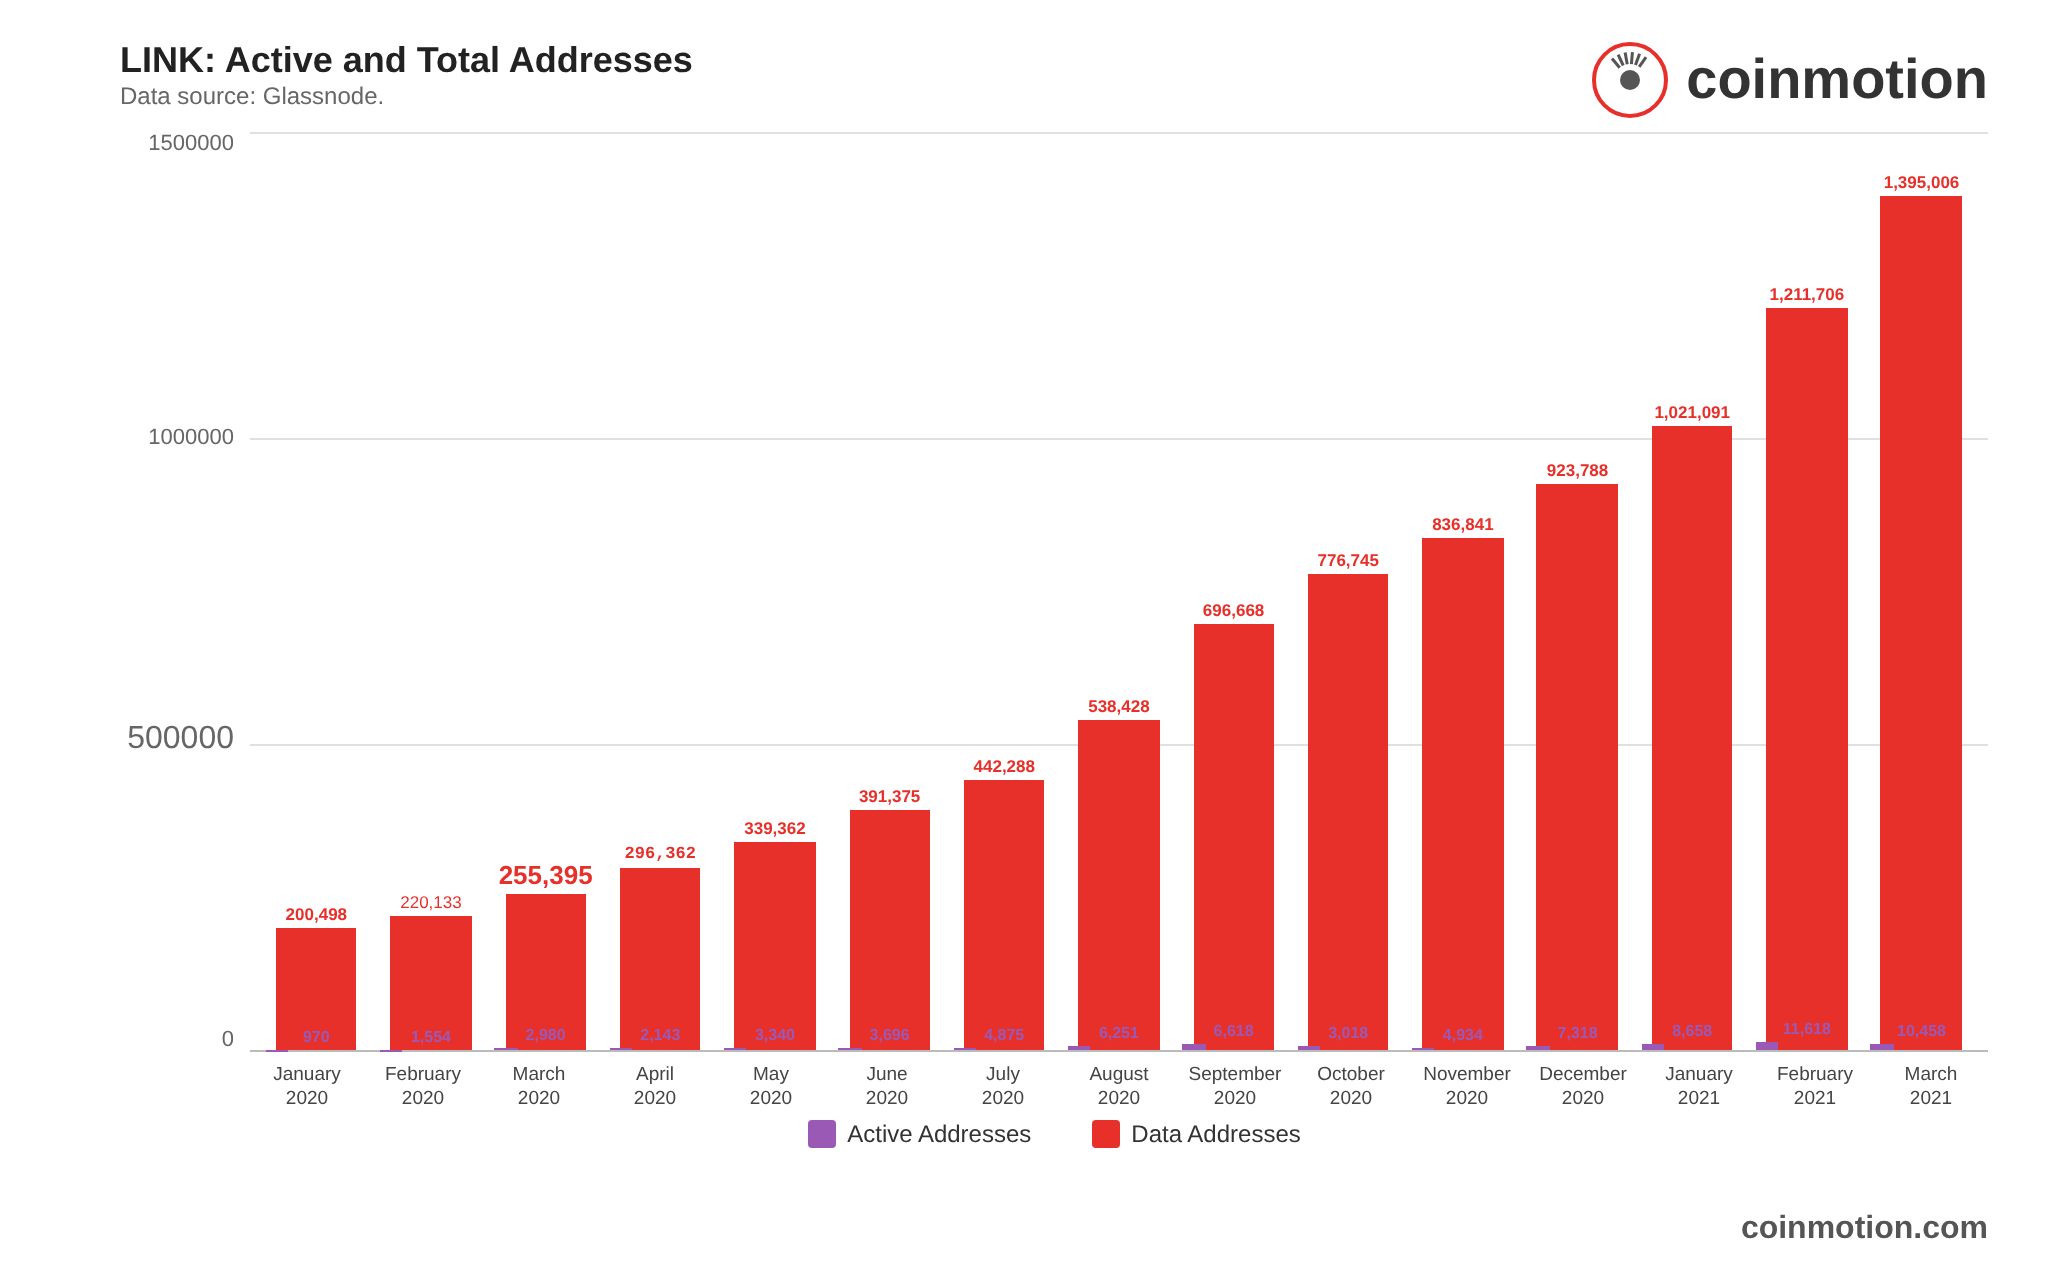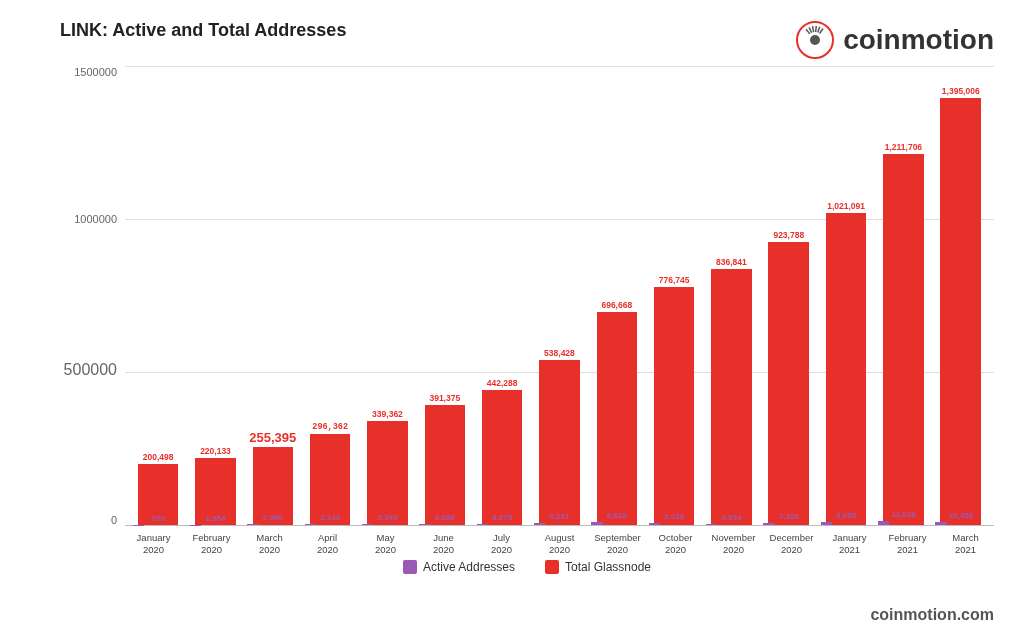--- a/index.html
+++ b/index.html
@@ -75,20 +75,21 @@
       font-weight: bold;
     }
   </style>
 </head>
 <body>
 
 <div class="chart-container">
   <div class="header">
     <div class="title-block">
       <div class="chart-title">LINK: Active and Total Addresses</div>
+      <div class="chart-subtitle">Data source: Glassnode.</div>
     </div>
     <div class="logo-block">
       <svg class="logo-icon" viewBox="0 0 40 40">
         <circle cx="20" cy="20" r="18" fill="none" stroke="#e8302a" stroke-width="2"></circle>
         <g transform="translate(20,20)">
 
           <line x1="0" y1="-14" x2="0" y2="-8" stroke="#555" stroke-width="1.5" transform="rotate(-40)"></line>
           <line x1="0" y1="-14" x2="0" y2="-8" stroke="#555" stroke-width="1.5" transform="rotate(-25)"></line>
           <line x1="0" y1="-14" x2="0" y2="-8" stroke="#555" stroke-width="1.5" transform="rotate(-10)"></line>
           <line x1="0" y1="-14" x2="0" y2="-8" stroke="#555" stroke-width="1.5" transform="rotate(5)"></line>
@@ -119,21 +120,21 @@
       <div id="bars-container" style="position:absolute;left:5px;right:5px;top:0;bottom:0;display:flex;align-items:flex-end;gap:1px;">
       <div style="flex: 1 1 0%; position: relative; height: 100%; display: flex; align-items: flex-end; justify-content: center;">
             <div style="position: absolute; bottom: 0px; width: 72%; background: rgb(232, 48, 42); height: 13.3665%;"></div>
             <div style="position: absolute; bottom: 0px; left: 5%; width: 20%; background: rgb(155, 89, 182); height: 0.0646667%; z-index: 2;"></div>
             <div style="position: absolute; bottom: calc(13.3665% + 2px); width: 100%; text-align: center; font-size: 8.5px; color: rgb(232, 48, 42); font-weight: bold; white-space: nowrap;">200,498</div>
             <div style="position: absolute; bottom: calc(0.0646667% + 2px); width: 100%; text-align: center; font-size: 8px; color: rgb(155, 89, 182); font-weight: bold; white-space: nowrap;">970</div>
           </div>
           <div style="flex: 1 1 0%; position: relative; height: 100%; display: flex; align-items: flex-end; justify-content: center;">
             <div style="position: absolute; bottom: 0px; width: 72%; background: rgb(232, 48, 42); height: 14.6755%;"></div>
             <div style="position: absolute; bottom: 0px; left: 5%; width: 20%; background: rgb(155, 89, 182); height: 0.1036%; z-index: 2;"></div>
-            <div style="position: absolute; bottom: calc(14.6755% + 2px); width: 100%; text-align: center; font-size: 8.5px; color: rgb(232, 48, 42); font-weight: bold; white-space: nowrap;">220,133</div>
+            <div style="position: absolute; bottom: calc(14.6755% + 2px); width: 100%; text-align: center; font-size: 8.5px; color: rgb(232, 48, 42); font-weight: normal; white-space: nowrap;">220,133</div>
             <div style="position: absolute; bottom: calc(0.1036% + 2px); width: 100%; text-align: center; font-size: 8px; color: rgb(155, 89, 182); font-weight: bold; white-space: nowrap;">1,554</div>
           </div>
           <div style="flex: 1 1 0%; position: relative; height: 100%; display: flex; align-items: flex-end; justify-content: center;">
             <div style="position: absolute; bottom: 0px; width: 72%; background: rgb(232, 48, 42); height: 17.0263%;"></div>
             <div style="position: absolute; bottom: 0px; left: 5%; width: 20%; background: rgb(155, 89, 182); height: 0.198667%; z-index: 2;"></div>
             <div style="position: absolute; bottom: calc(17.0263% + 2px); width: 100%; text-align: center; font-size: 13px; color: rgb(232, 48, 42); font-weight: bold; white-space: nowrap;">255,395</div>
             <div style="position: absolute; bottom: calc(0.198667% + 2px); width: 100%; text-align: center; font-size: 8px; color: rgb(155, 89, 182); font-weight: bold; white-space: nowrap;">2,980</div>
           </div>
           <div style="flex: 1 1 0%; position: relative; height: 100%; display: flex; align-items: flex-end; justify-content: center;">
             <div style="position: absolute; bottom: 0px; width: 72%; background: rgb(232, 48, 42); height: 19.7575%;"></div>
@@ -229,18 +230,18 @@
       </div>
   </div>
 
   <div class="legend" style="margin-top:4px;">
     <div class="legend-item">
       <div class="legend-box" style="background:#9b59b6;"></div>
       <span>Active Addresses</span>
     </div>
     <div class="legend-item">
       <div class="legend-box" style="background:#e8302a;"></div>
-      <span>Total Glassnode</span>
+      <span>Data Addresses</span>
     </div>
   </div>
 
   <div class="footer-text">coinmotion.com</div>
 </div>
 
 </body></html>

